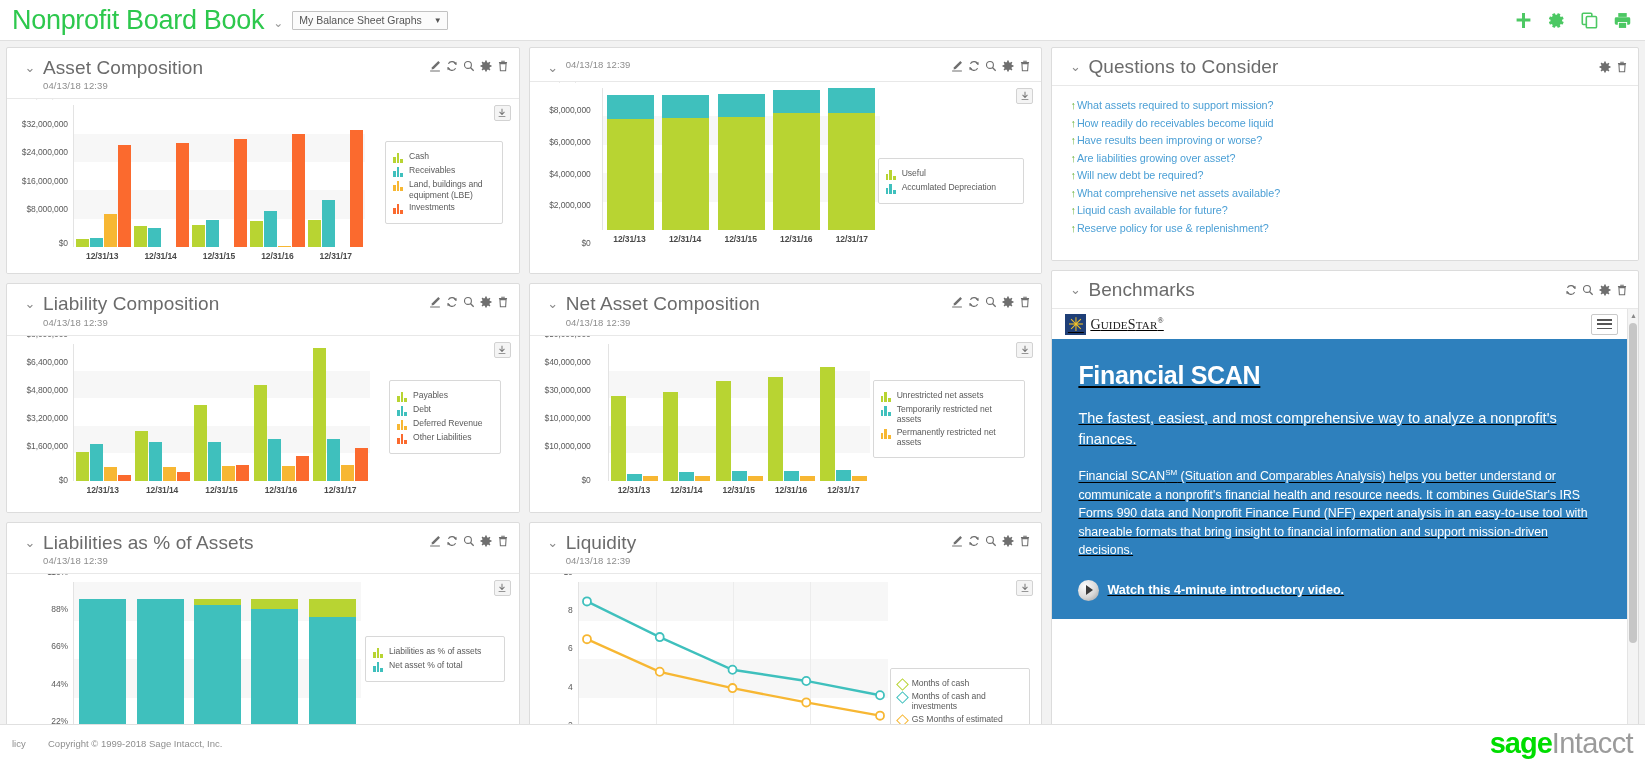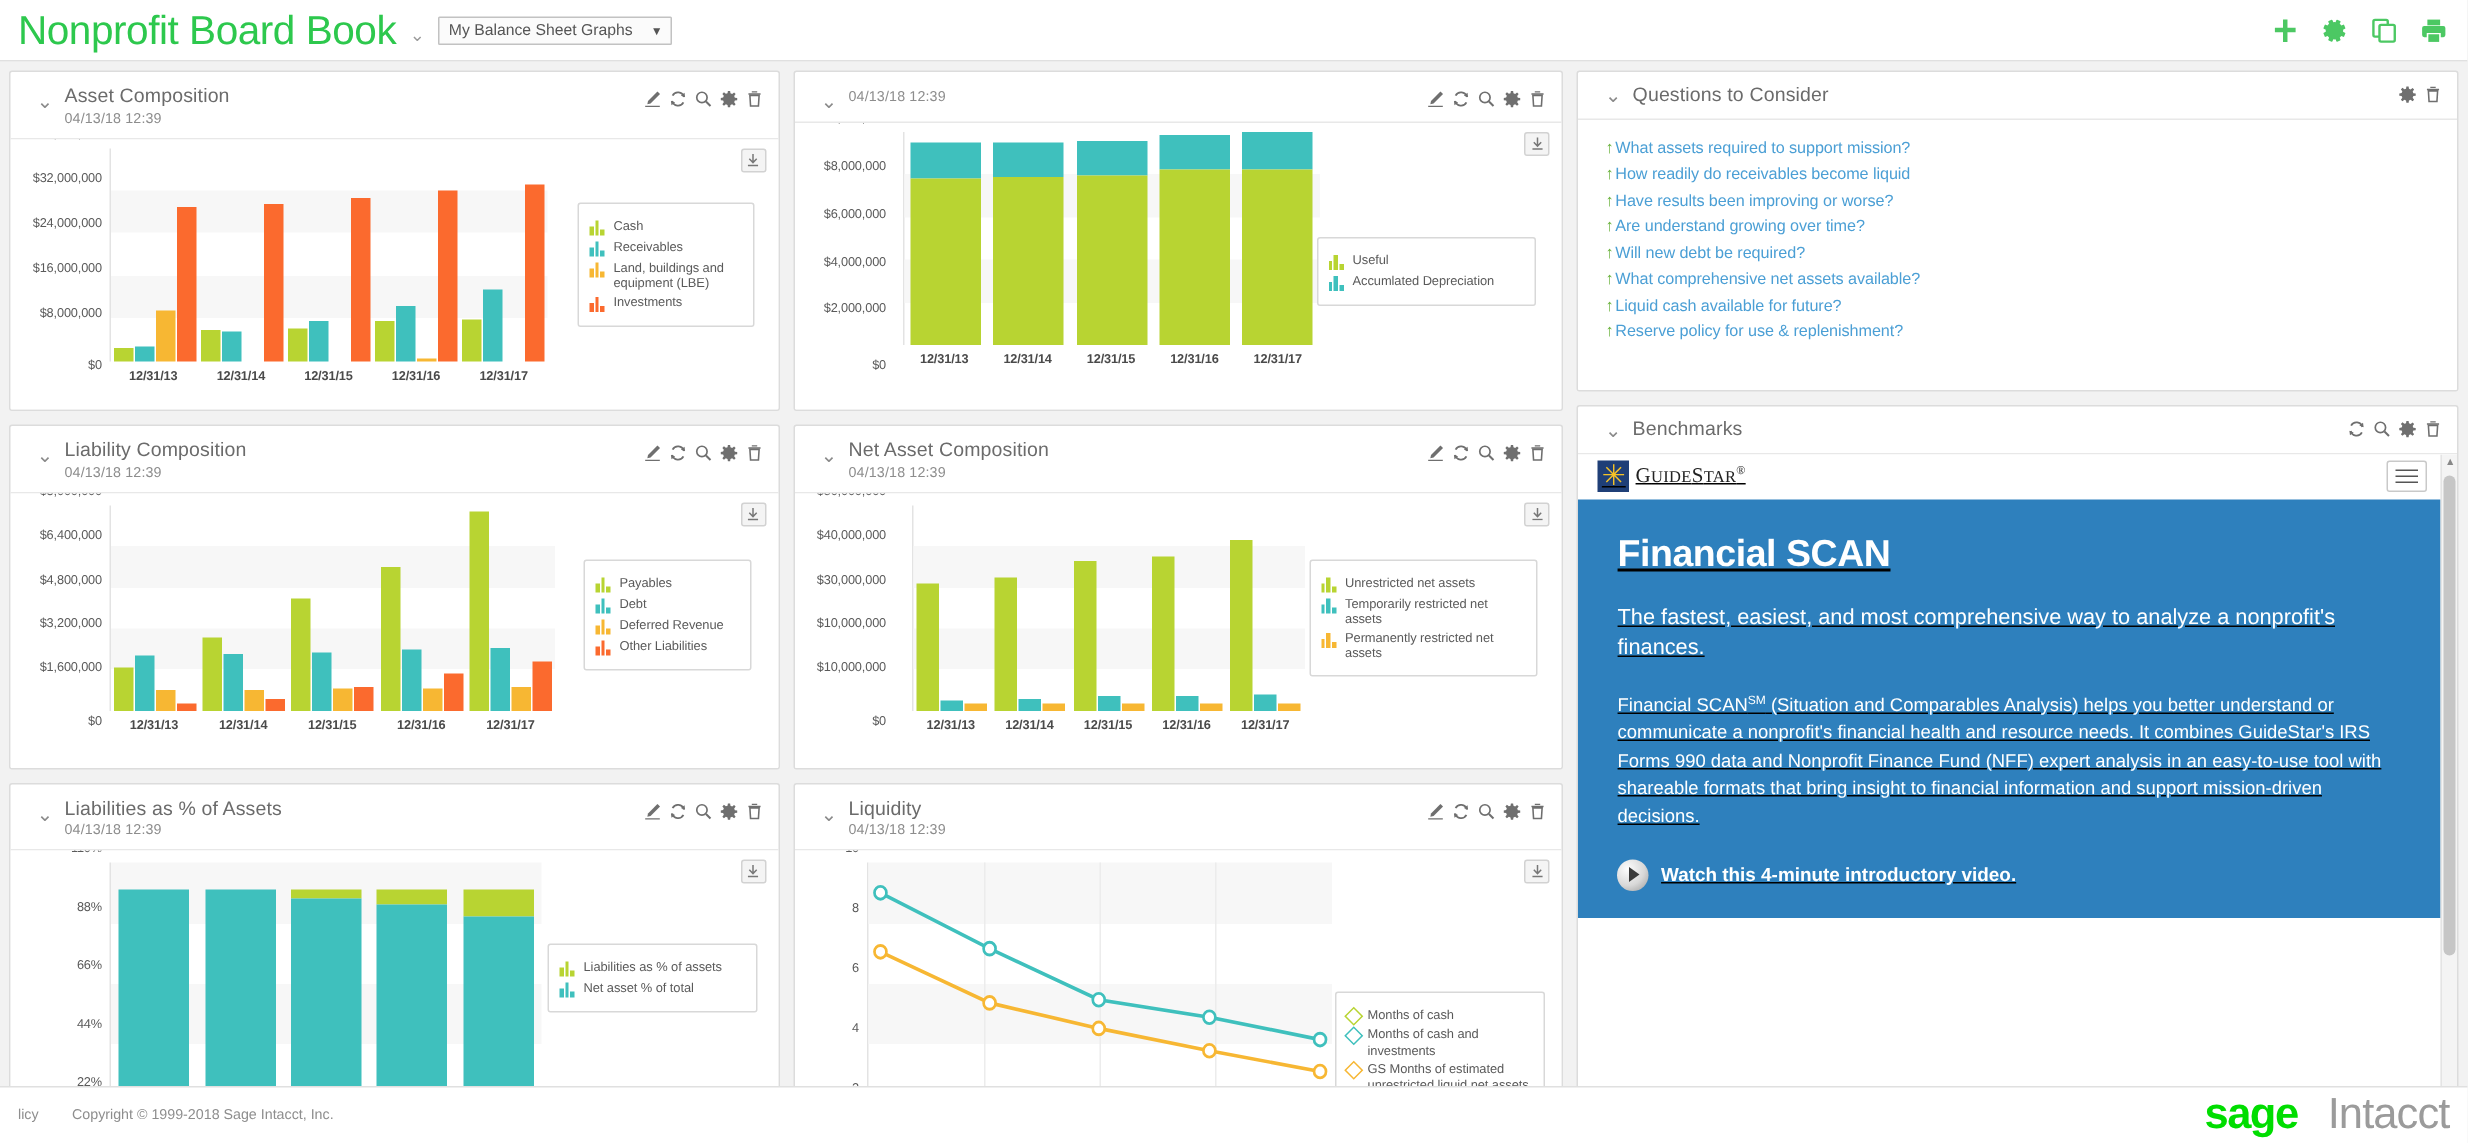--- a/index.html
+++ b/index.html
@@ -63,21 +63,21 @@
     padding: 9px 10px 7px 10px;
     border-bottom: 1px solid #e8e8e8;
     position: relative; flex: none;
   }
   .collapse-caret {
     color: #8a8a8a; font-size: 13px; width: 26px; text-align: center;
     padding-top: 4px; flex: none; line-height: 1;
   }
   .head-texts { flex: 1; min-width: 0; }
   .panel-title {
-    font-size: 13px; color: #6b6b6b; font-weight: 400;
+    font-size: 19px; color: #6b6b6b; font-weight: 400;
     line-height: 1.12; letter-spacing: .1px;
   }
   .panel-sub {
     font-size: 9.5px; color: #8d8d8d; margin-top: 2px; letter-spacing: .1px;
   }
   .head-icons {
     display: flex; align-items: center; gap: 5px;
     color: #6f6f6f; padding-top: 3px; flex: none;
   }
   .head-icons .hico { display: flex; align-items: center; cursor: pointer; }
@@ -218,21 +218,21 @@
   .bm-arrow.up { top: 0; } .bm-arrow.dn { bottom: 0; }
 
   
   .footer {
     position: absolute; left: 0; bottom: 0; width: 1645px; height: 38px;
     background: #fff; border-top: 1px solid #e0e0e0;
     display: flex; align-items: center; padding: 0 12px;
   }
   .f-policy { font-size: 9.5px; color: #8e8e8e; width: 24px; overflow: hidden; }
   .f-copy { font-size: 9.5px; color: #8e8e8e; margin-left: 12px; }
-  .f-logo { margin-left: auto; display: flex; align-items: baseline; gap: 20px; }
+  .f-logo { margin-left: auto; display: flex; align-items: baseline; gap: 0; }
   .f-sage { font-size: 29px; font-weight: bold; color: #00dd00; letter-spacing: -1px; line-height: 1; }
   .f-intacct { font-size: 29px; color: #9b9b9b; font-weight: 400; letter-spacing: -.6px; line-height: 1; }
 </style>
 </head>
 <body>
 
 <div class="topbar">
   <div class="app-title">Nonprofit Board Book</div>
   <div class="title-caret">⌄</div>
   <div class="view-select">
@@ -1037,21 +1037,21 @@
           <div class="q-item">
               <span class="q-arrow">↑</span>
               <span class="q-text">How readily do receivables become liquid</span>
             </div>
           <div class="q-item">
               <span class="q-arrow">↑</span>
               <span class="q-text">Have results been improving or worse?</span>
             </div>
           <div class="q-item">
               <span class="q-arrow">↑</span>
-              <span class="q-text">Are understand growing over time?</span>
+              <span class="q-text">Are liabilities growing over asset?</span>
             </div>
           <div class="q-item">
               <span class="q-arrow">↑</span>
               <span class="q-text">Will new debt be required?</span>
             </div>
           <div class="q-item">
               <span class="q-arrow">↑</span>
               <span class="q-text">What comprehensive net assets available?</span>
             </div>
           <div class="q-item">

